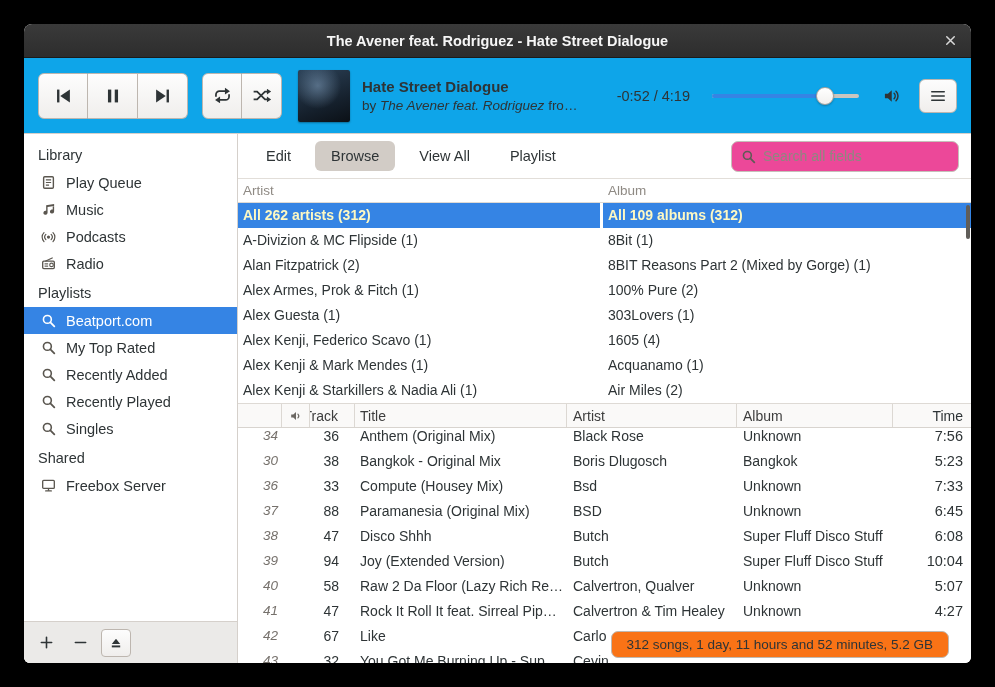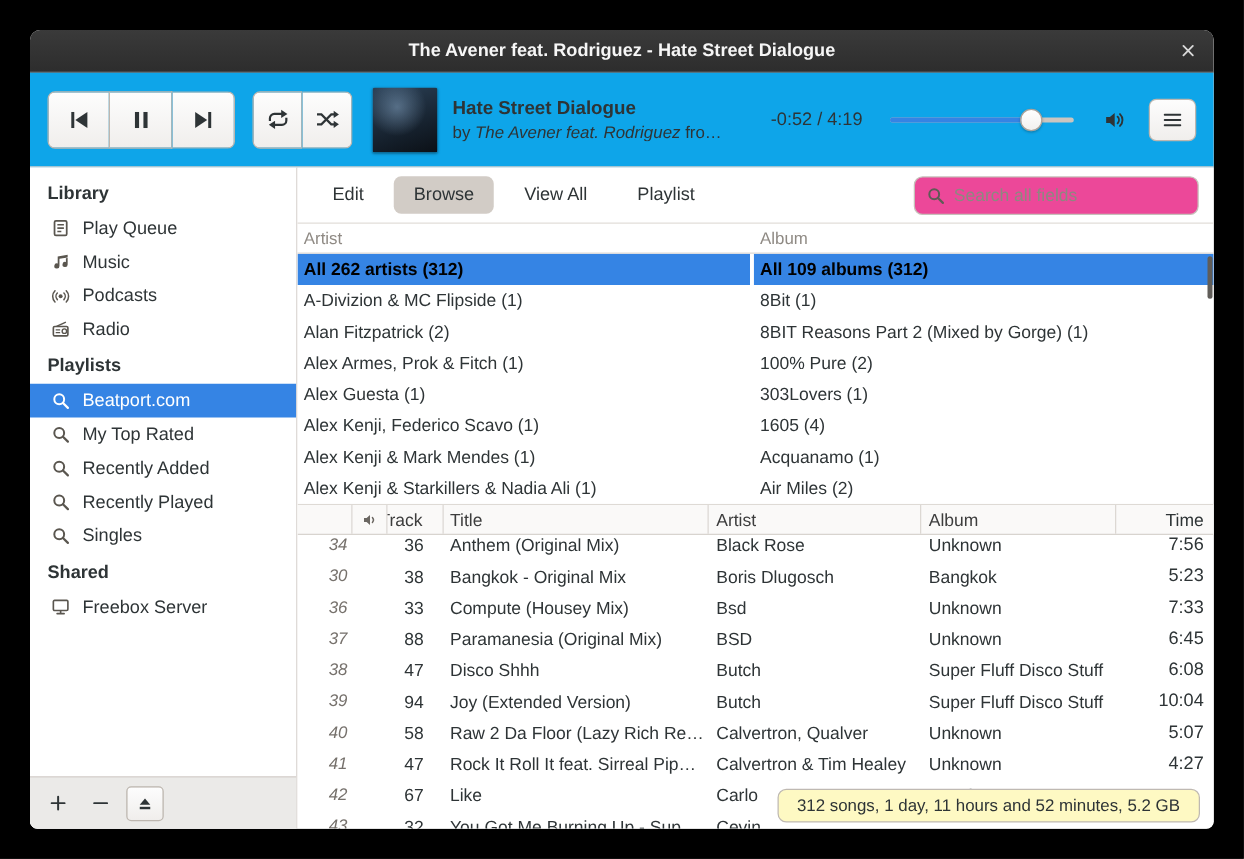--- a/index.html
+++ b/index.html
@@ -47,21 +47,21 @@
     align-items:center; justify-content:center; }
   .vol-btn { margin-left:18px; width:30px; height:30px; }
   .menu-btn { margin-left:12px; width:38px; height:34px;
     background:linear-gradient(#fdfdfd,#f0eeec); border:1px solid #bdb6af;
     border-radius:6px; color:#2e3436; display:flex; align-items:center; justify-content:center; }
   
   .content { flex:1; display:flex; min-height:0; }
   .sidebar { flex:0 0 214px; background:#fff; border-right:1px solid #d5d0cb;
     display:flex; flex-direction:column; }
   .sidebar-scroll { flex:1; overflow:hidden; padding-top:5px; }
-  .side-header { font-weight:bold; font-size:14.5px; color:#2e3436; padding:8px 14px 6px; }
+  .side-header { font-weight:normal; font-size:14.5px; color:#2e3436; padding:8px 14px 6px; }
   .side-item { display:flex; align-items:center; gap:10px; height:27px;
     padding:0 10px 0 16px; font-size:14.5px; color:#2e3436; cursor:default; }
   .side-item .icon { width:16px; height:16px; color:#5a564f; flex:0 0 16px;
     display:inline-flex; align-items:center; justify-content:center; }
   .side-item.selected { background:#3584e4; color:#fff; }
   .side-item.selected .icon { color:#fff; }
   .sidebar-footer { flex:0 0 42px; background:#ebeae8; border-top:1px solid #d5d0cb;
     display:flex; align-items:center; padding:0 9px; gap:8px; }
   .ft-btn { width:26px; height:26px; }
   .ft-btn.raised { width:30px; height:28px; background:linear-gradient(#fdfdfd,#f0eeec);
@@ -81,21 +81,21 @@
   .browser-headers { flex:0 0 25px; display:flex; border-top:1px solid #e2ded9;
     border-bottom:1px solid #dedad5; align-items:center; }
   .bh { font-size:13.5px; color:#8f8a84; padding-left:5px; }
   .bh.artist { flex:0 0 365px; }
   .bh.album { flex:1; }
   .browser { flex:0 0 200px; display:flex; position:relative; overflow:hidden; }
   #artist-list { flex:0 0 362px; margin-right:3px; overflow:hidden; }
   #album-list { flex:1; overflow:hidden; }
   .brow { height:25px; line-height:25px; padding:0 6px 0 5px; font-size:14px;
     color:#2e3436; white-space:nowrap; overflow:hidden; }
-  .brow.selected { background:#3584e4; color:#000000; font-weight:bold; }
+  .brow.selected { background:#3584e4; color:#fef9c3; font-weight:bold; }
   .browser-scrollbar { position:absolute; right:1px; top:2px; width:4px; height:34px;
     background:#605d59; border-radius:2px; }
   
   .songtable { flex:1; min-height:0; display:flex; flex-direction:column; overflow:hidden; }
   .st-header { flex:0 0 25px; display:flex; background:#faf9f8;
     border-top:1px solid #dedad5; border-bottom:1px solid #d8d4cf;
     position:relative; z-index:2; color:#3d3d3d; }
   .st-header .c { border-right:1px solid #dcd8d3; font-size:14px; }
   .st-header .c.time { border-right:none; }
   .st-body { position:relative; top:-5px; z-index:1; }
@@ -103,22 +103,22 @@
   .c { height:100%; display:flex; align-items:center; white-space:nowrap; overflow:hidden; }
   .c.num { width:44px; flex:0 0 44px; justify-content:flex-end; padding-right:4px; }
   .srow .c.num { font-style:italic; color:#76716c; font-size:13.5px; }
   .c.play { width:28px; flex:0 0 28px; justify-content:center; color:#6b6762; }
   .c.track { width:45px; flex:0 0 45px; justify-content:flex-end; padding-right:16px; }
   .c.title { width:212px; flex:0 0 212px; padding-left:5px; }
   .c.artist { width:170px; flex:0 0 170px; padding-left:6px; }
   .c.album { width:156px; flex:0 0 156px; padding-left:6px; }
   .c.time { flex:1; justify-content:flex-end; padding-right:8px; }
   
-  .status-tooltip { position:absolute; right:11px; bottom:5px; height:27px;
-    padding:0 15px; background:#fef9c3; border:1px solid #bfb9b2; border-radius:7px;
+  .status-tooltip { position:absolute; right:22px; bottom:5px; height:27px;
+    padding:0 15px; background:#f97316; border:1px solid #bfb9b2; border-radius:7px;
     display:flex; align-items:center; font-size:13.5px; color:#2e3436; z-index:10;
     white-space:nowrap; }
   .icon svg, button svg, .c.play svg { display:block; }
 </style>
 </head>
 <body>
 
 <div class="window">
 
   <div class="titlebar">

